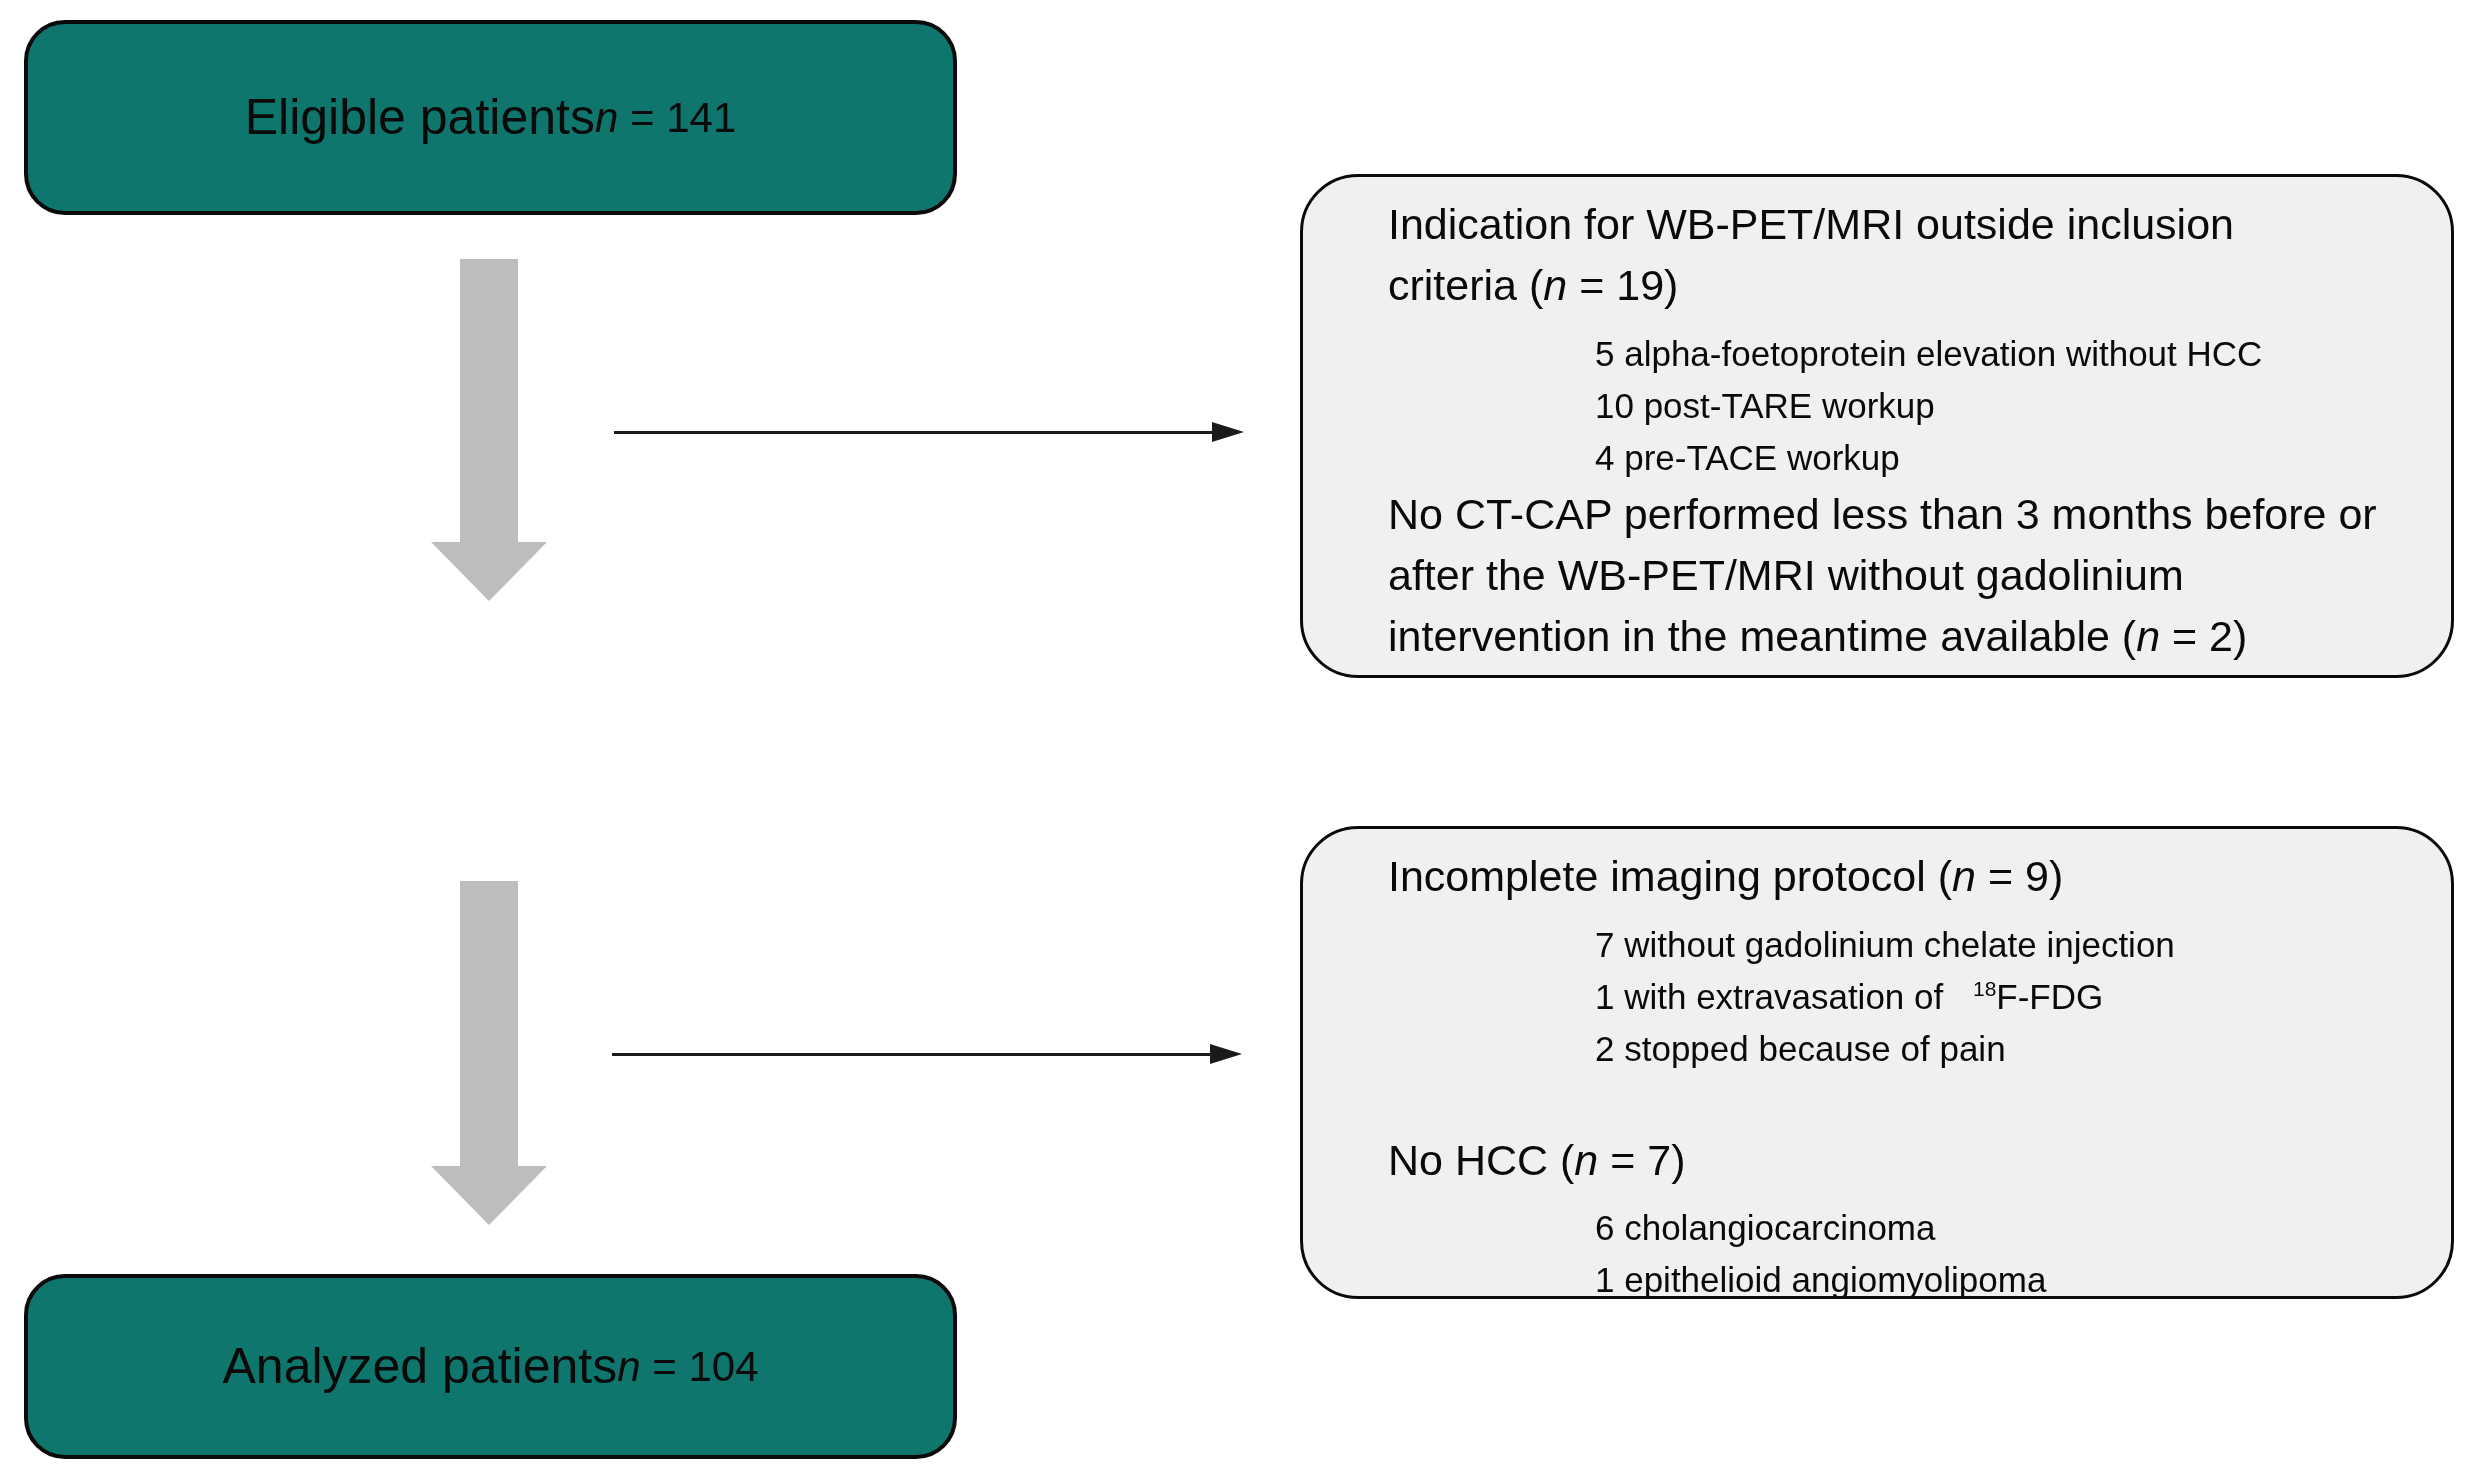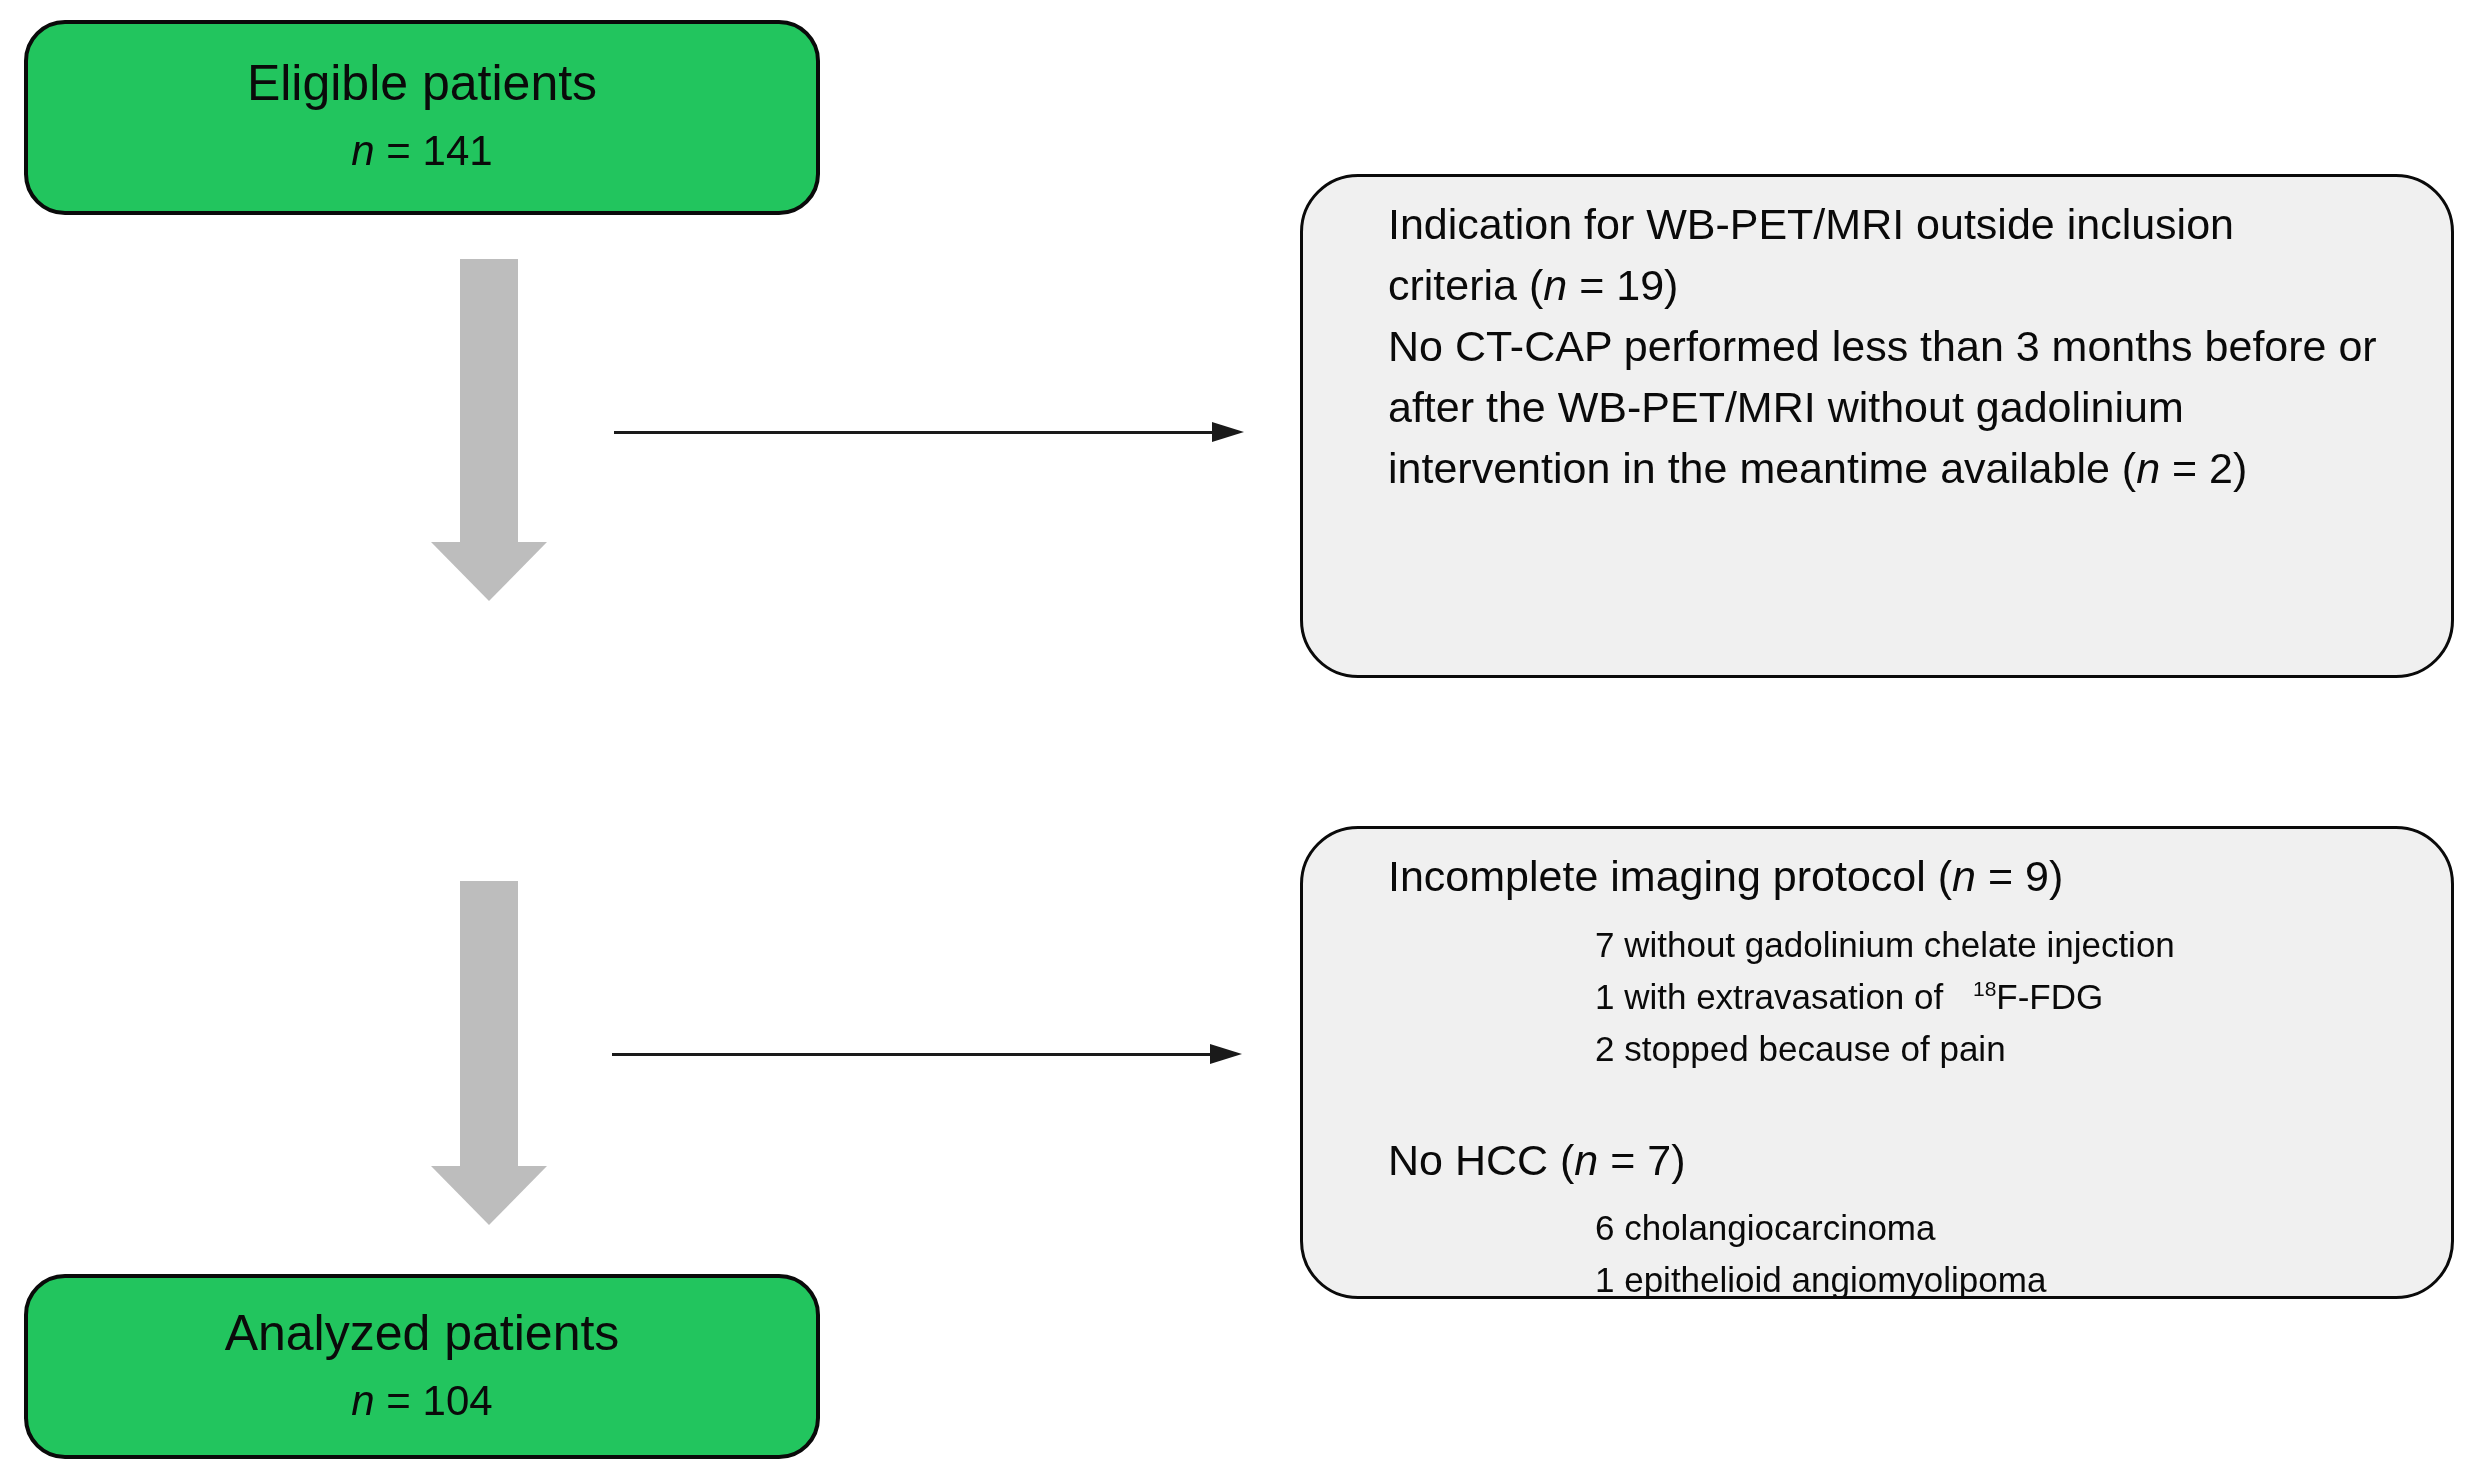--- a/index.html
+++ b/index.html
@@ -7,26 +7,26 @@
     position:relative;
     width:2487px;height:1477px;
     background:#ffffff;
     font-family:"Liberation Sans", sans-serif;
     color:#0a0a0a;
     overflow:hidden;
   }
   
   .flow-box{
     position:absolute;
-    left:24px;width:796px;
+    left:24px;width:933px;
     box-sizing:border-box;
-    background:#22c55e;
+    background:#0f766e;
     border:4.6px solid #0a0a0a;
     border-radius:41px;
-    display:flex;flex-direction:column;
+    display:flex;flex-direction:row;
     align-items:center;justify-content:center;
     text-align:center;
   }
   .flow-box-title{font-size:50px;line-height:67px;white-space:nowrap;}
   .flow-box-count{font-size:42px;line-height:67px;white-space:nowrap;}
   #flow-box-0{top:19.6px;height:195px;}
   #flow-box-1{top:644px;height:190px;}
   #flow-box-2{top:1274px;height:185px;}
   
   .exclusion-box{
@@ -116,20 +116,25 @@
     <div class="line"></div>
     <div class="tip"></div>
   </div>
 
   <div class="exclusion-box" id="exclusion-box-0">
     <div class="exclusion-content">
         <div class="sec-heading">
           <div class="sec-heading-line">Indication for WB-PET/MRI outside inclusion</div>
           <div class="sec-heading-line">criteria (<i>n</i> = 19)</div>
         </div>
+        <div class="sec-items">
+          <div class="sec-item-line">5 alpha-foetoprotein elevation without HCC</div>
+          <div class="sec-item-line">10 post-TARE workup</div>
+          <div class="sec-item-line">4 pre-TACE workup</div>
+        </div>
         <div class="sec-heading">
           <div class="sec-heading-line">No CT-CAP performed less than 3 months before or</div>
           <div class="sec-heading-line">after the WB-PET/MRI without gadolinium</div>
           <div class="sec-heading-line">intervention in the meantime available (<i>n</i> = 2)</div>
         </div>
       </div>
   </div>
   <div class="exclusion-box" id="exclusion-box-1">
     <div class="exclusion-content">
         <div class="sec-heading">

